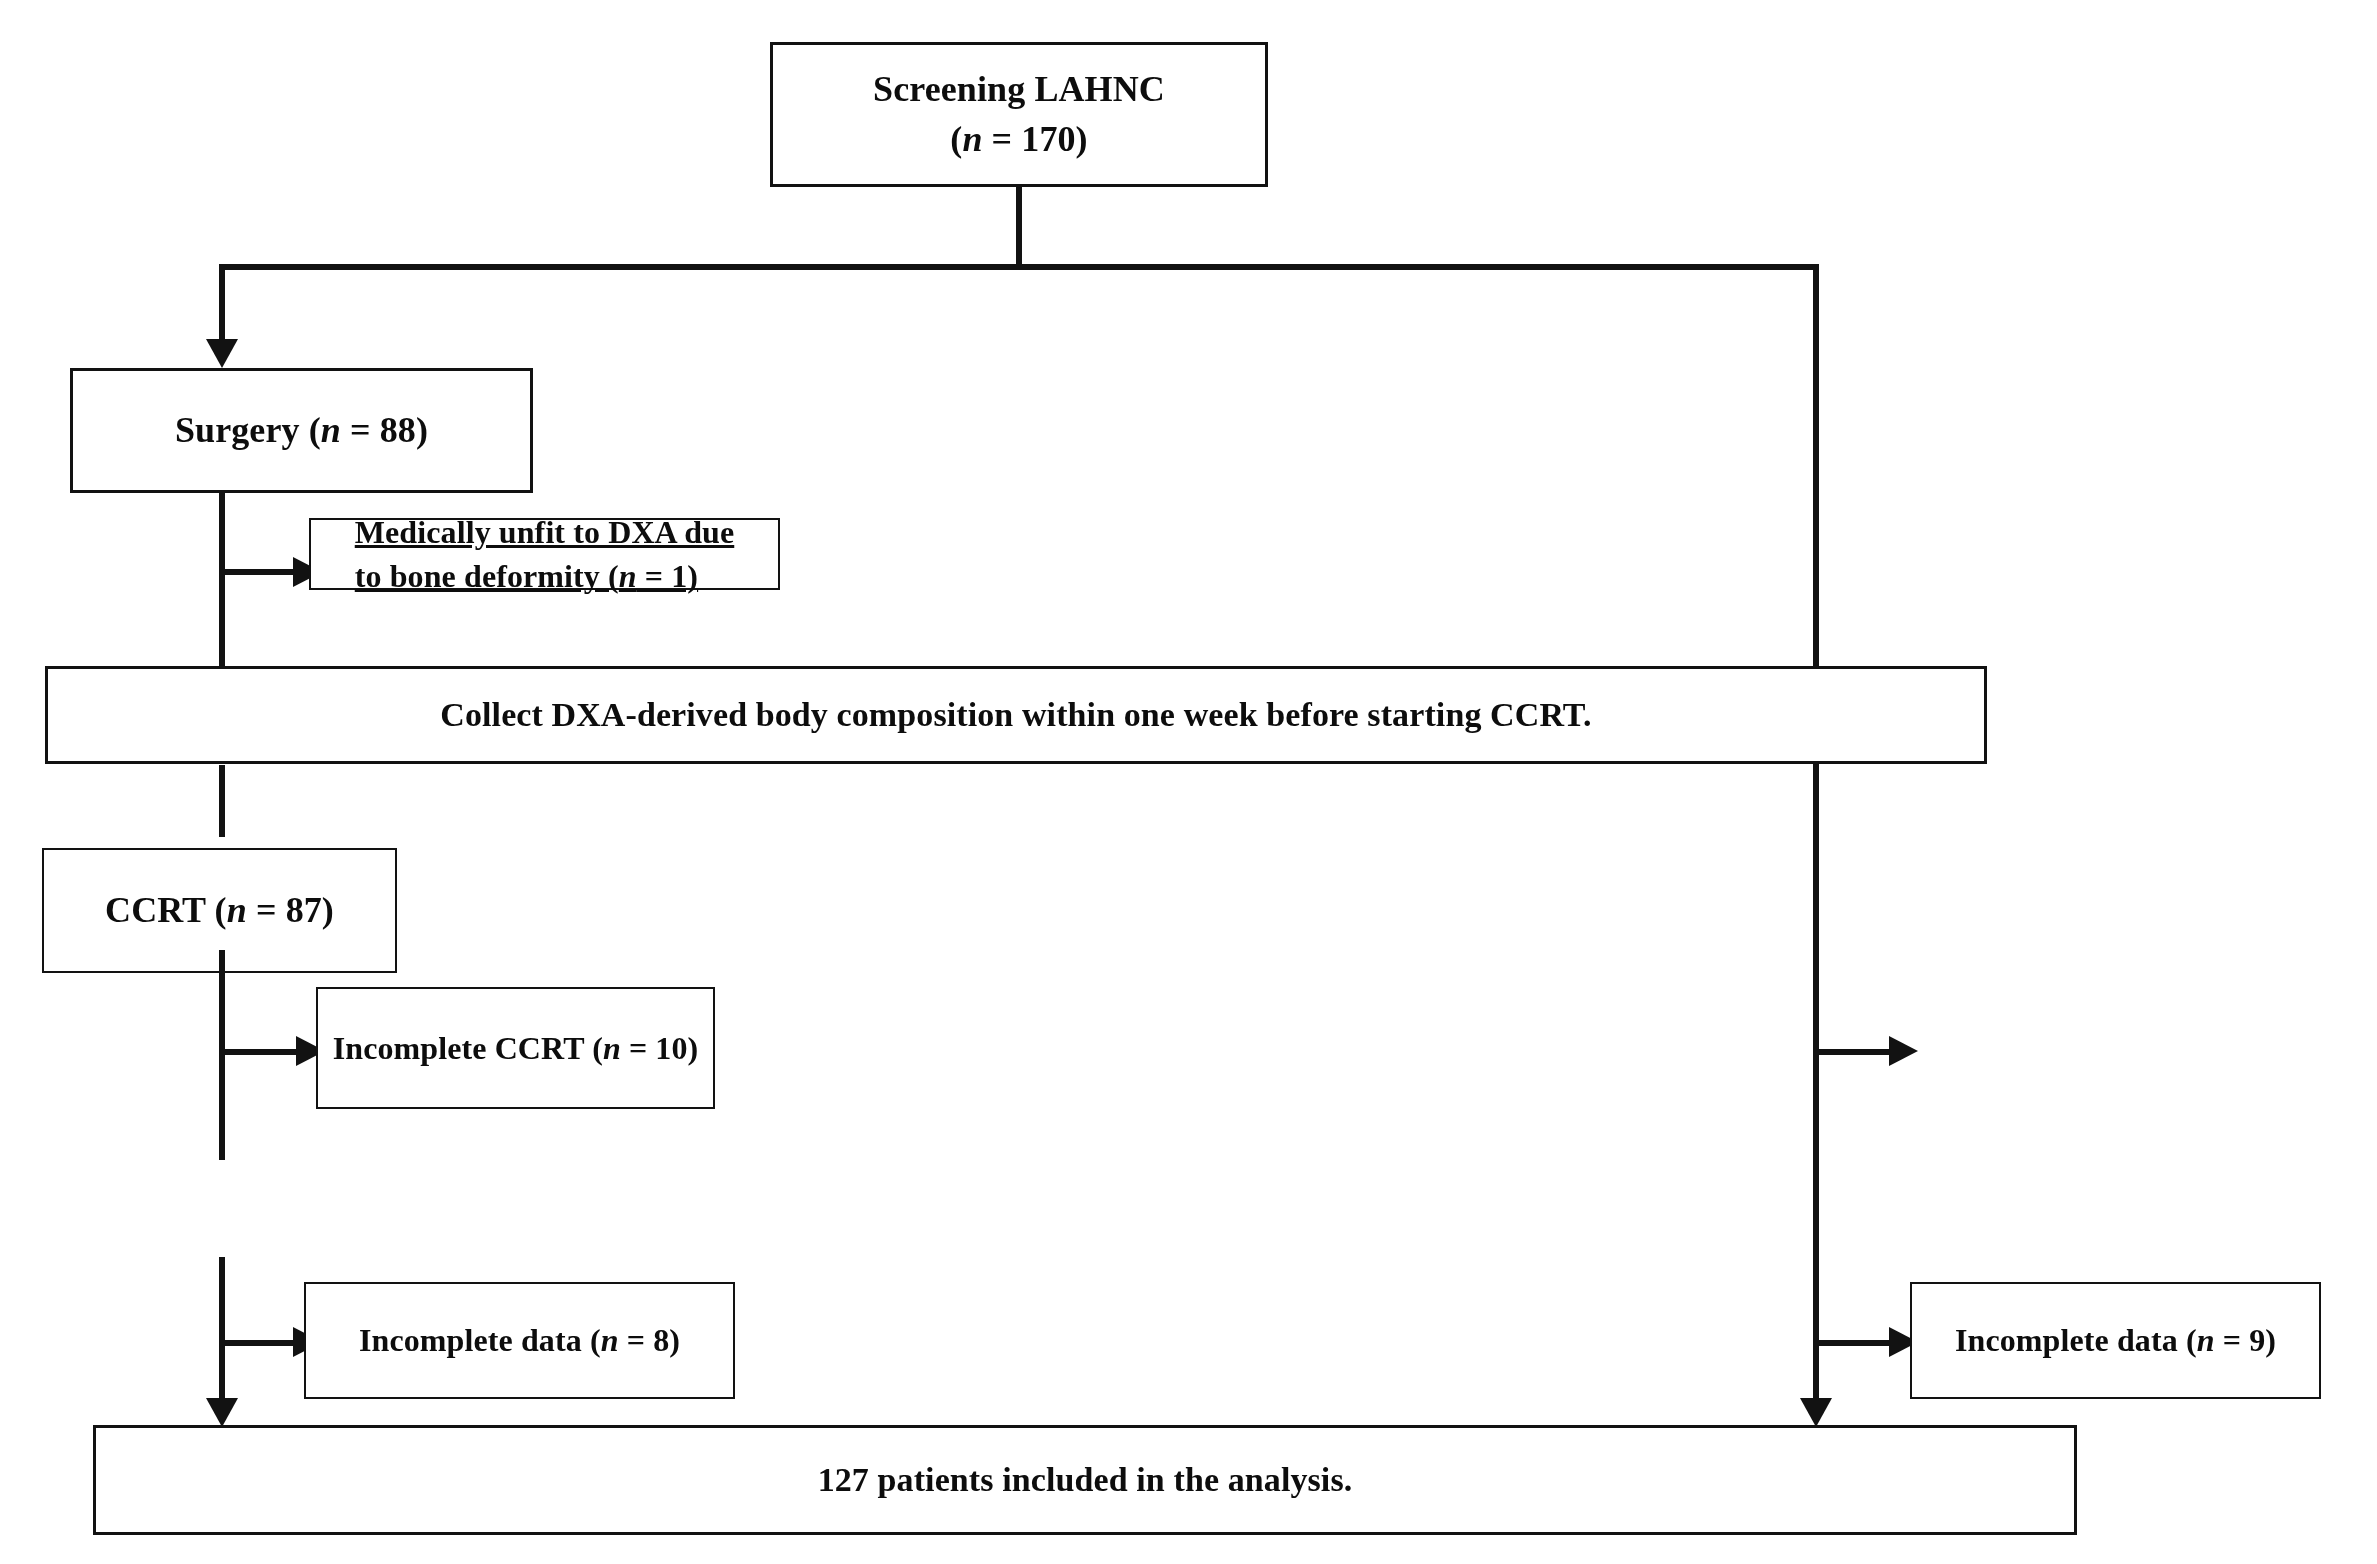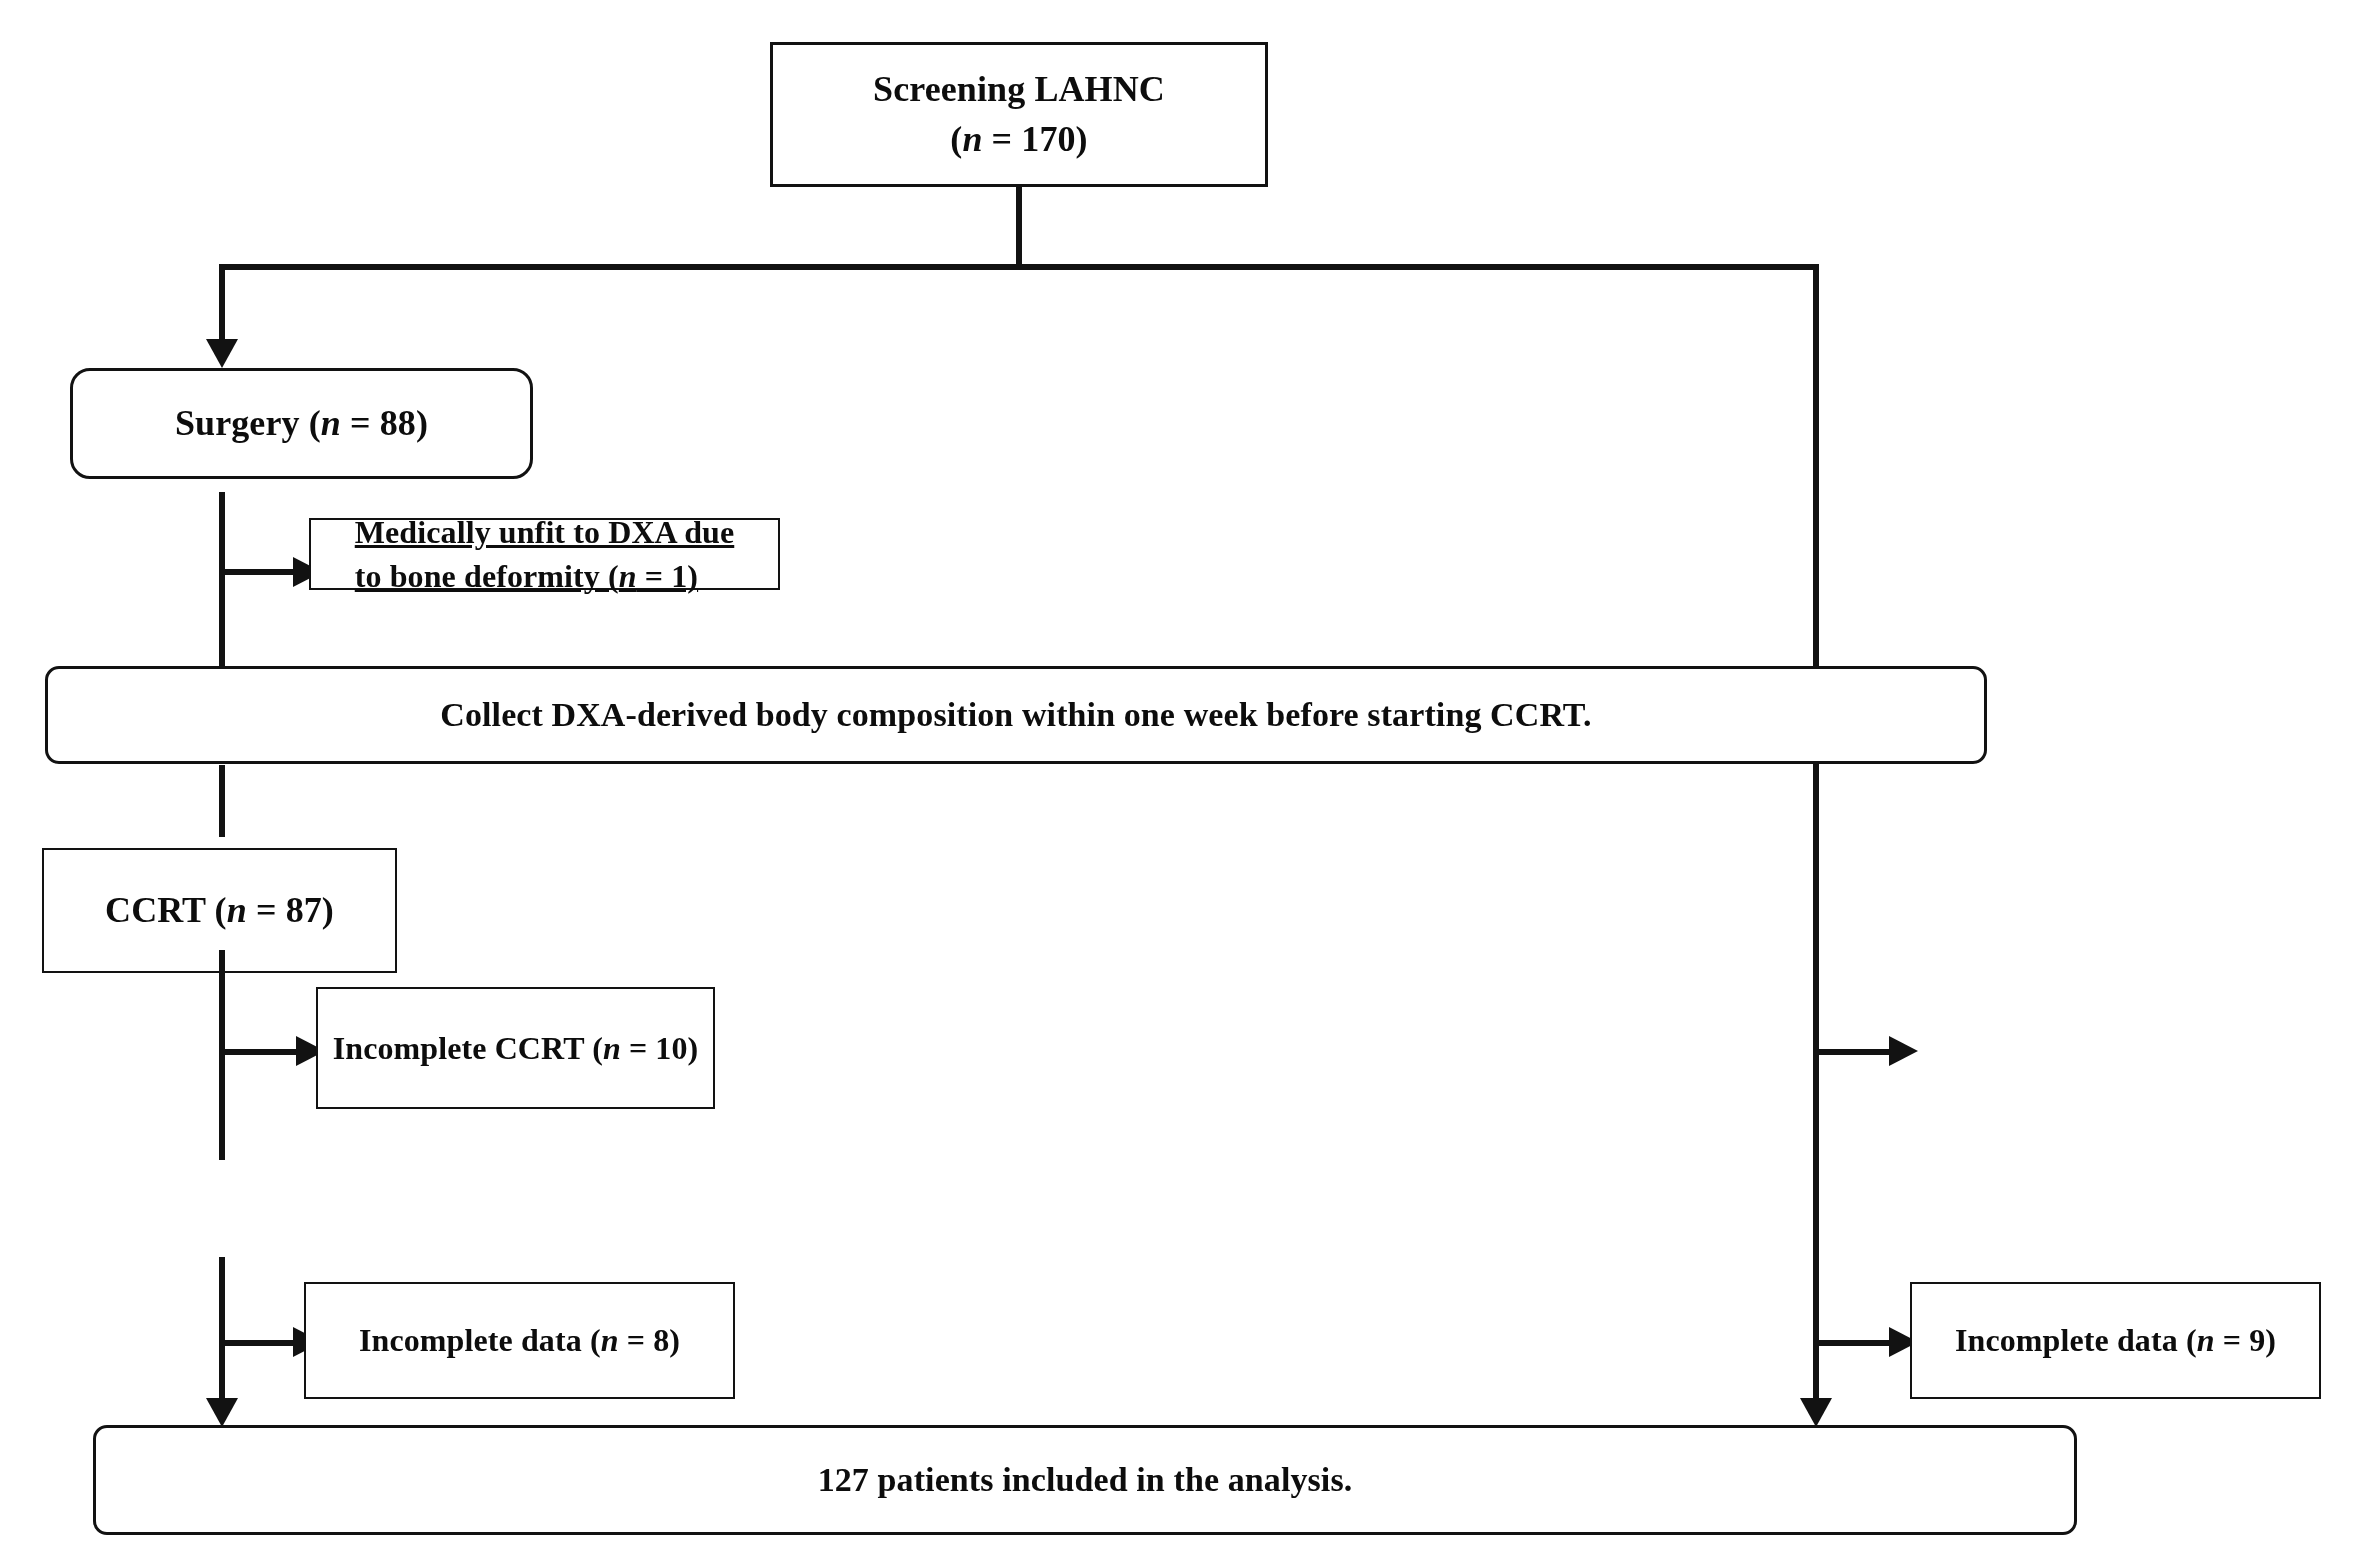--- a/index.html
+++ b/index.html
@@ -29,21 +29,21 @@
     line-height: 1.38;
     letter-spacing: 0.1px;
   }
   .box.thin { border-width: 2.9px; }
   .box-text {
     display: block;
     padding: 0 10px;
     white-space: pre-line;
   }
   .fs-big   { font-size: 36px; }
-  .fs-mid   { font-size: 34px; border-radius: 14px; }
+  .fs-mid   { font-size: 34px; }
   .fs-small { font-size: 32px; }
 
   .vline {
     position: absolute;
     background: #121212;
     width: 5.8px;
   }
   .hline {
     position: absolute;
     background: #121212;
@@ -80,21 +80,21 @@
   <div class="vline" style="left:1016px; top:187px; height:80px;"></div>
 
   <div class="hline" style="left:219px; top:264px; width:1599px;"></div>
 
   <div class="vline" style="left:219px; top:264px; height:80px;"></div>
   <div class="arrow-down" style="left:206px; top:339px;"></div>
 
   <div class="vline" style="left:1813px; top:264px; height:1153px;"></div>
   <div class="arrow-down" style="left:1800px; top:1398px;"></div>
 
-  <div class="box fs-big" style="left:70px; top:368px; width:463px; height:111px;border-radius:20px;">
+  <div class="box fs-big" style="left:70px; top:368px; width:463px; height:125px;">
     <span class="box-text">Surgery (<span class="ital">n</span> = 88)</span>
   </div>
 
   <div class="vline" style="left:219px; top:492px; height:175px;"></div>
 
   <div class="hline" style="left:219px; top:569px; width:76px;"></div>
   <div class="arrow-right" style="left:293px; top:557px;"></div>
 
   <div class="box thin fs-small" style="left:309px; top:518px; width:471px; height:72px;text-decoration:underline;">
     <span class="box-text" style="text-align:left;">Medically unfit to DXA due

